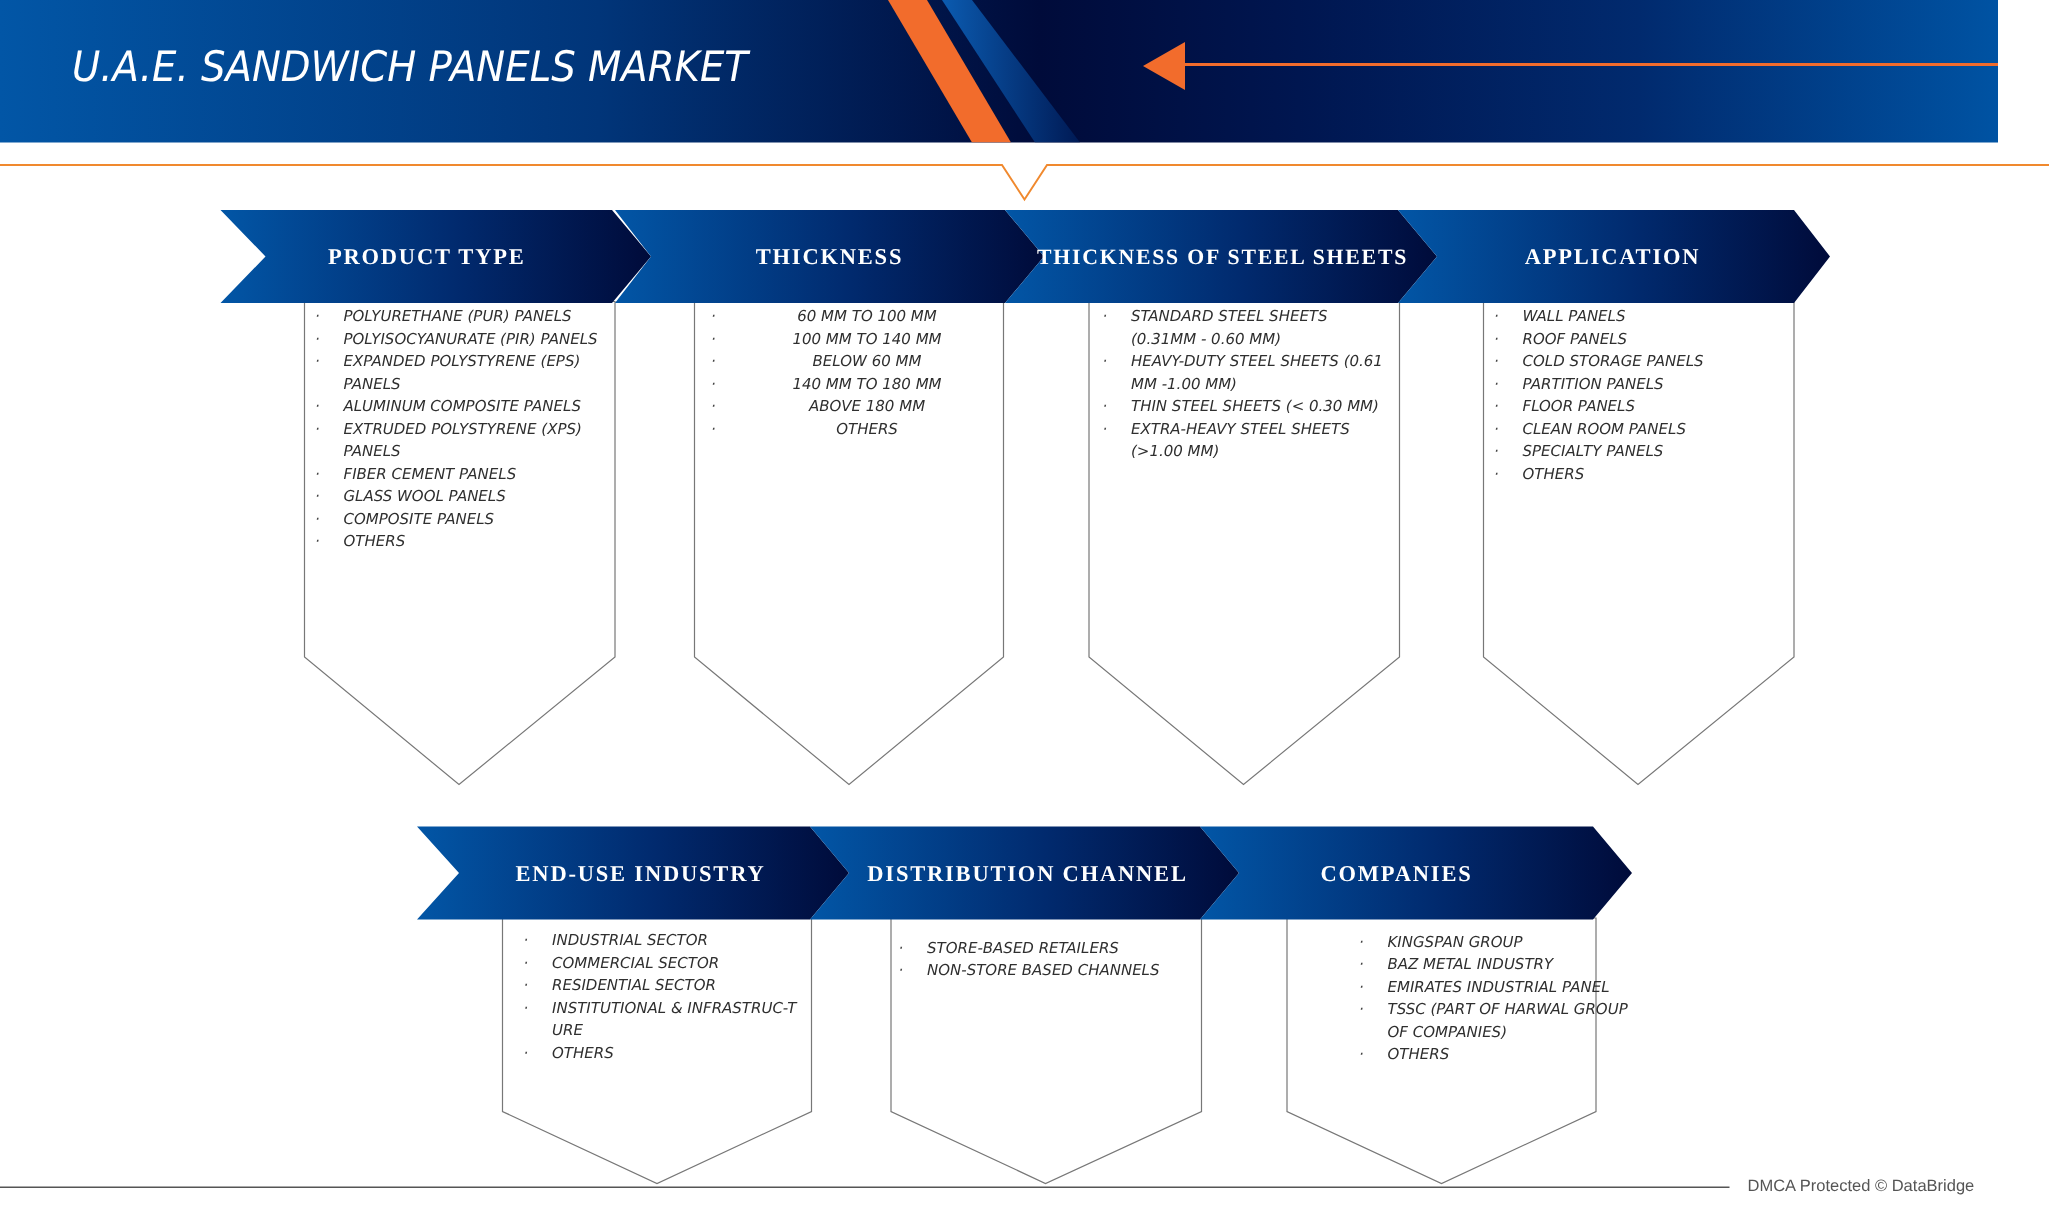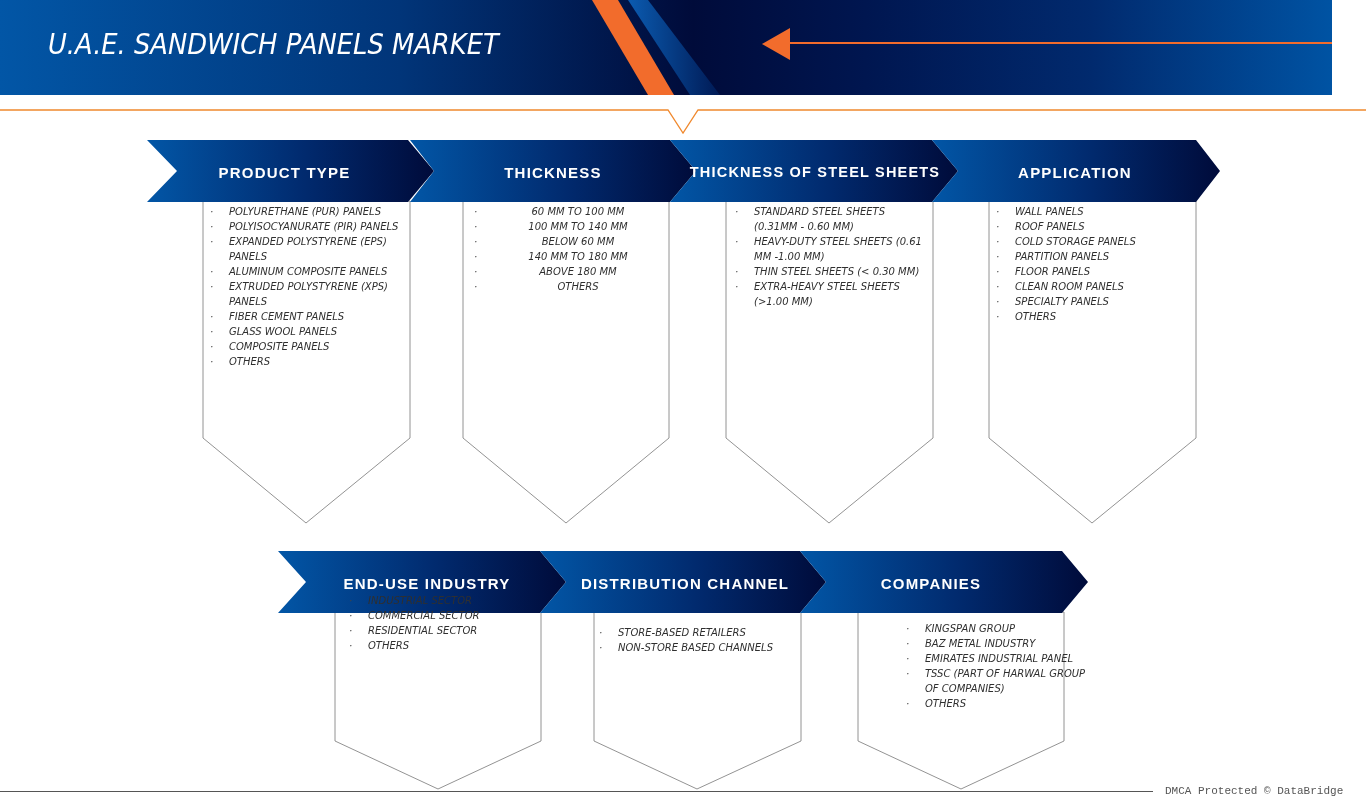--- a/index.html
+++ b/index.html
@@ -4,26 +4,26 @@
 <style>
   html, body { margin:0; padding:0; }
   body { width:1366px; height:808px; position:relative; background:#ffffff; overflow:hidden; font-family:"DejaVu Sans", sans-serif; }
   .banner { position:absolute; left:0; top:0; width:1332px; height:95px; overflow:hidden;
     background: linear-gradient(90deg, #0256a6 0%, #013579 30%, #000b3a 52%, #001650 65%, #012a6e 82%, #0053a3 100%); }
   .banner-title { position:absolute; left:48px; top:28px; color:#ffffff; font-family:"DejaVu Sans", sans-serif; font-size:28px; font-style:italic; font-weight:normal; letter-spacing:0px; transform:scaleX(0.92); transform-origin:left; }
   .stripes { position:absolute; left:0; top:0; }
   .orange-line-top { position:absolute; left:788px; top:42px; width:578px; height:2px; background:#f26c2c; }
   .orange-arrowhead { position:absolute; left:762px; top:28px; width:0; height:0; border-top:16px solid transparent; border-bottom:16px solid transparent; border-right:28px solid #f26c2c; }
   .divider-svg { position:absolute; left:0; top:100px; }
-  .chev-label { position:absolute; color:#ffffff; font-family:Liberation Sans, sans-serif; font-weight:bold; font-size:15px; letter-spacing:1.2px; white-space:nowrap; text-align:center; }
+  .chev-label { position:absolute; color:#ffffff; font-family:Liberation Serif, serif; font-weight:bold; font-size:15px; letter-spacing:1.2px; white-space:nowrap; text-align:center; }
   .box-list { position:absolute; margin:0; padding:0; list-style:none; font-family:"DejaVu Sans", sans-serif; font-size:10px; color:#2f2f2f; line-height:15px; }
   .box-list li { position:relative; padding-left:25px;font-style:italic; }
   .box-list li::before { content:"·"; position:absolute; left:6px; top:0; color:#444; }
   .footer-line { position:absolute; left:0; top:791px; width:1153px; height:1px; background:#555; }
-  .footer-text { position:absolute; left:1165px; top:785px; font-family:Liberation Mono, monospace; font-size:11px; color:#555; }
+  .footer-text { position:absolute; left:1165px; top:785px; font-family:Liberation Sans, sans-serif; font-size:11px; color:#555; }
 </style>
 </head>
 <body>
 
 <div class="banner">
   <svg class="stripes" width="1366" height="95">
     <defs>
       <linearGradient id="blueStripe" x1="0" y1="0" x2="1" y2="0">
         <stop offset="0" stop-color="#0b5bb0"></stop>
         <stop offset="1" stop-color="#001a55"></stop>
@@ -107,24 +107,25 @@
   <li>FLOOR PANELS</li>
   <li>CLEAN ROOM PANELS</li>
   <li>SPECIALTY PANELS</li>
   <li>OTHERS</li>
 </ul>
 
 <div class="chev-label" style="left:312px;top:575px;width:230px;">END-USE INDUSTRY</div>
 <div class="chev-label" style="left:568px;top:575px;width:234px;">DISTRIBUTION CHANNEL</div>
 <div class="chev-label" style="left:820px;top:575px;width:222px;">COMPANIES</div>
 
-<ul class="box-list" style="left:343px;top:593px;width:190px;">
+<ul class="box-list" style="left:343px;top:620px;width:190px;">
   <li>INDUSTRIAL SECTOR</li>
   <li>COMMERCIAL SECTOR</li>
   <li>RESIDENTIAL SECTOR</li>
+  <li style="word-break:break-all;">INSTITUTIONAL &amp; INFRASTRUC-TURE</li>
   <li>OTHERS</li>
 </ul>
 <ul class="box-list" style="left:593px;top:625px;width:200px;">
   <li>STORE-BASED RETAILERS</li>
   <li>NON-STORE BASED CHANNELS</li>
 </ul>
 <ul class="box-list" style="left:900px;top:621px;width:188px;">
   <li>KINGSPAN GROUP</li>
   <li>BAZ METAL INDUSTRY</li>
   <li>EMIRATES INDUSTRIAL PANEL</li>

